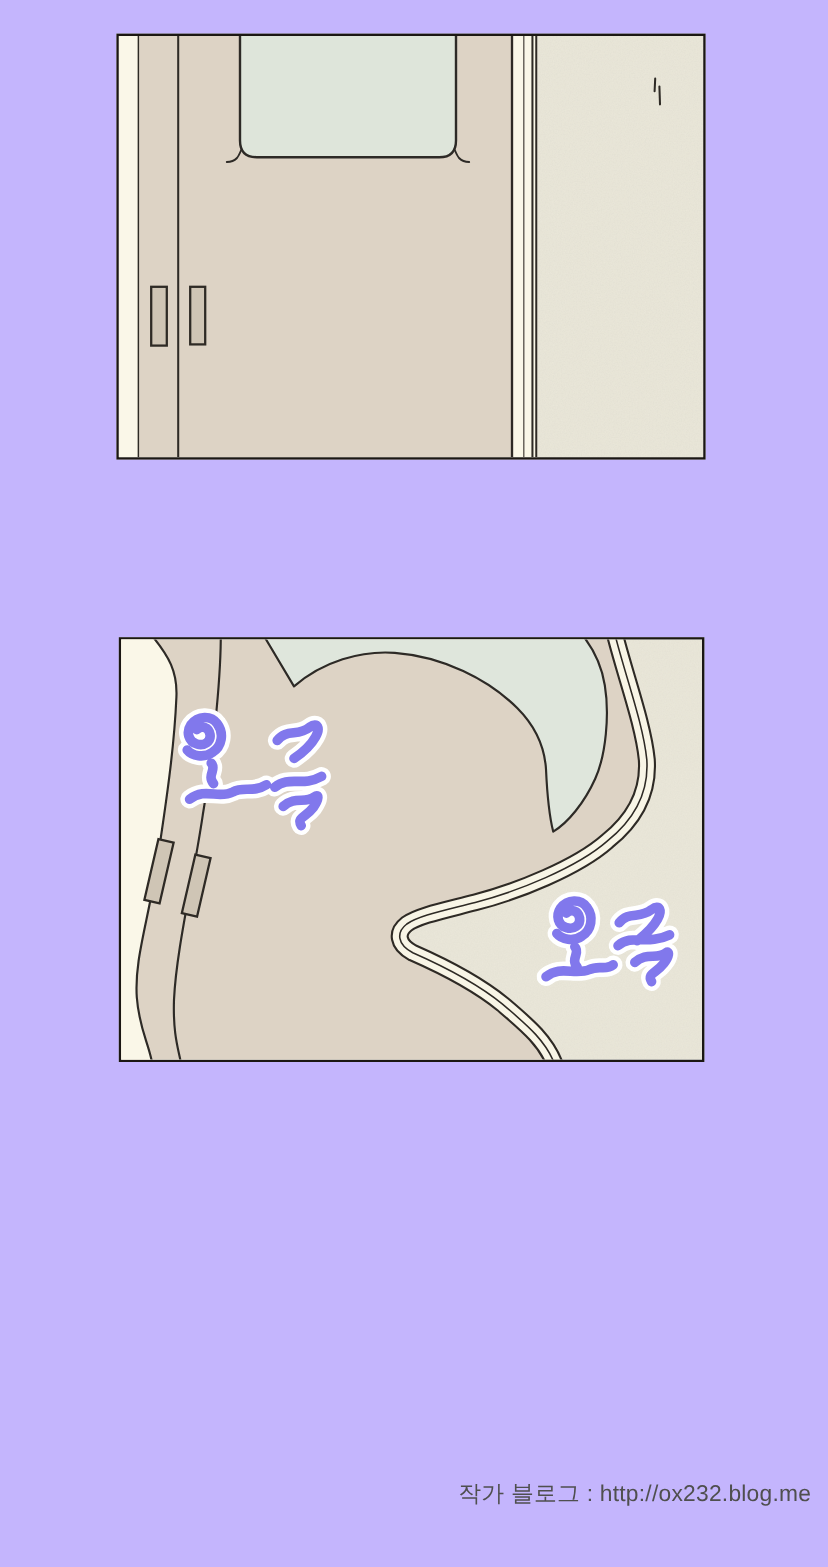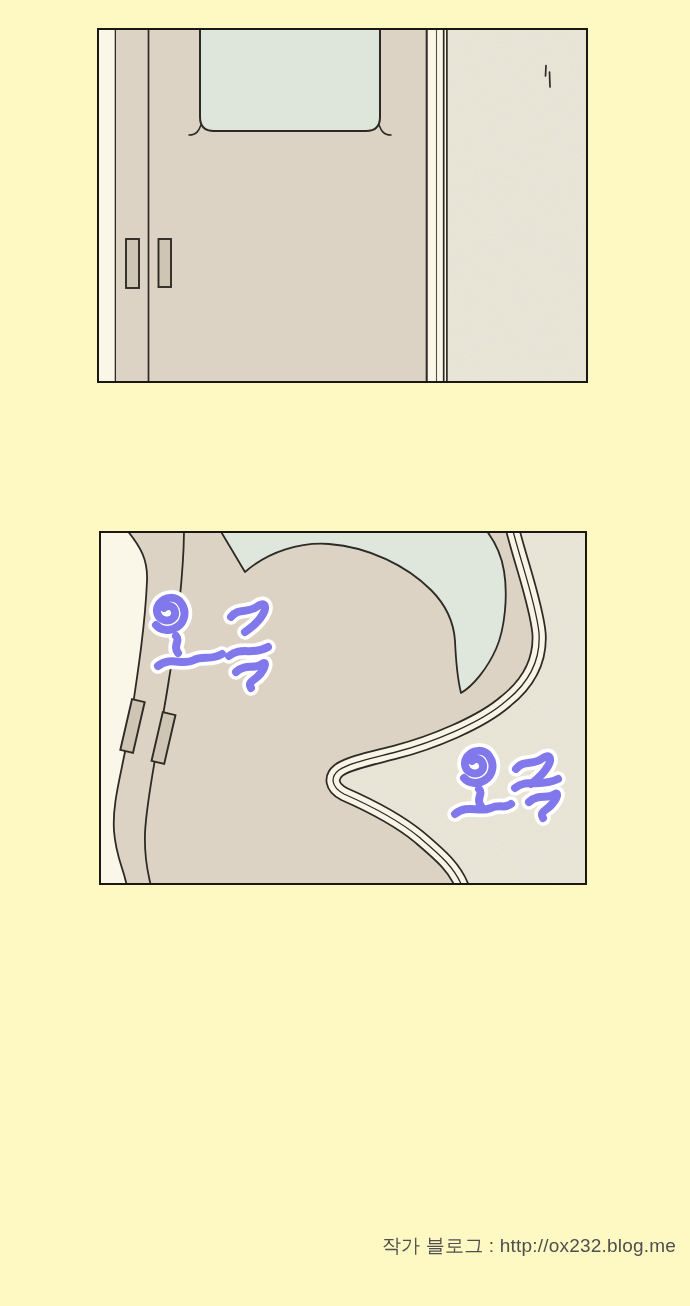--- a/index.html
+++ b/index.html
@@ -1,17 +1,17 @@
 <!DOCTYPE html>
 <html><head>
 <meta charset="utf-8">
 <style>
   html,body{margin:0;padding:0;}
   body{background:#ffffff;font-family:"Liberation Sans",sans-serif;}
-  .page{position:relative;width:690px;height:1306px;background:#fef9c3;overflow:hidden;}
+  .page{position:relative;width:690px;height:1306px;background:#c4b5fd;overflow:hidden;}
   .panel{position:absolute;border:2px solid #1b1713;background:#fff;box-sizing:content-box;}
   .panel svg{display:block;}
   #panel-1{left:97px;top:28px;width:487px;height:351px;}
   #panel-2{left:99px;top:531px;width:484px;height:350px;}
   .caption{position:absolute;top:1235px;right:14px;font-size:19px;line-height:22px;
            color:#4f4f4f;letter-spacing:0.2px;white-space:nowrap;}
 </style>
 </head>
 <body>
 

